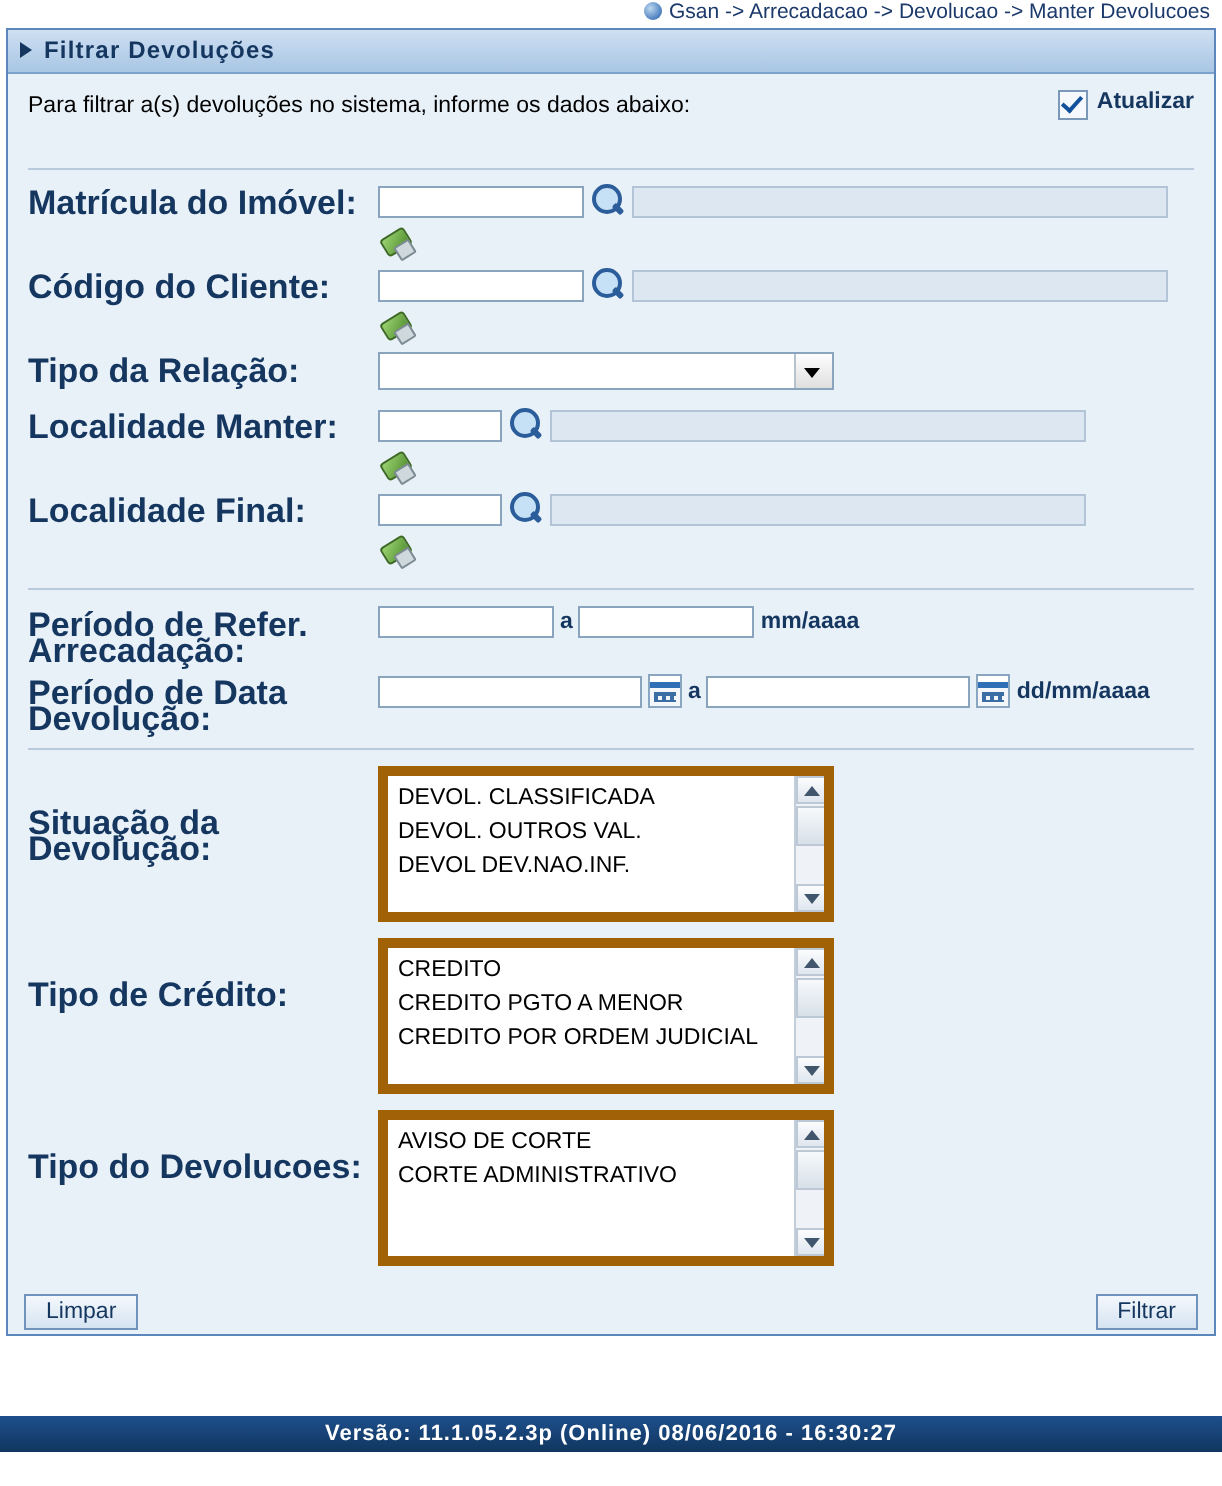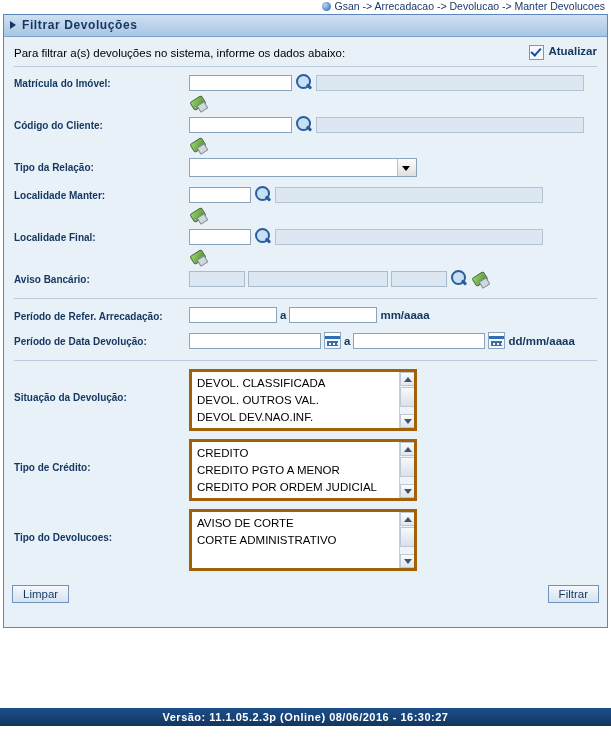--- a/index.html
+++ b/index.html
@@ -58,21 +58,21 @@
     border-bottom: 4px solid transparent;
   }
   .panel-body {
     background: #e8f0f8;
     padding: 8px 10px 6px 10px;
   }
   .intro-row {
     display: flex;
     align-items: center;
     justify-content: space-between;
-    margin-bottom: 6px;
+    margin-bottom: 24px;
   }
   .intro-text {
     font-size: 11.5px;
     color: #000;
   }
   .update-wrap {
     display: flex;
     align-items: flex-start;
     gap: 4px;
     font-weight: bold;
@@ -105,21 +105,21 @@
   }
   .frow {
     display: flex;
     align-items: flex-start;
     margin-bottom: 2px;
     min-height: 20px;
   }
   .flabel {
     width: 175px;
     flex: 0 0 175px;
-    font-size: 10px;
+    font-size: 17px;
     font-weight: bold;
     color: #14365f;
     padding-top: 3px;
     line-height: 13px;
   }
   .fctrl {
     flex: 1;
     display: flex;
     align-items: center;
     gap: 3px;
@@ -275,22 +275,22 @@
     left: 2px;
     top: 8px;
     width: 11px;
     height: 5px;
     background:
       repeating-linear-gradient(to right, #3a6ea5 0 2px, transparent 2px 4px),
       repeating-linear-gradient(to bottom, #3a6ea5 0 2px, transparent 2px 4px);
   }
   .listbox {
     width: 228px;
-    height: 62px;
-    border: 3px solid #a16207;
+    height: 78px;
+    border: 5px solid #a16207;
     background: #ffffff;
     overflow: hidden;
     position: relative;
     font-size: 11.5px;
     box-sizing: border-box;
   }
   .listbox .opts {
     padding: 3px 0 0 5px;
     line-height: 17px;
     color: #000;
@@ -338,21 +338,21 @@
   }
   .section-sep {
     height: 1px;
     background: #b9cadd;
     margin: 8px 0 8px 0;
   }
   .footer-row {
     display: flex;
     justify-content: space-between;
     align-items: center;
-    padding: 4px 8px 24px 8px;
+    padding: 4px 8px 2px 8px;
   }
   .btn {
     font-family: "Liberation Sans", sans-serif;
     font-size: 11.5px;
     color: #14365f;
     background: linear-gradient(to bottom, #f4f8fc, #d5e3f1);
     border: 1px solid #6f93bb;
     padding: 2px 10px;
     cursor: pointer;
   }
@@ -450,30 +450,20 @@
       <div class="fctrl">
         <input class="tbox w60" type="text" value="" style="">
         <span class="lupa"></span>
         <span class="desc"></span>
       </div>
     </div>
     <div class="eraser-row">
       <span class="borracha"></span>
     </div>
 
-    <div class="frow">
-      <div class="flabel">Aviso Bancário:</div>
-      <div class="fctrl">
-        <input class="tbox readonly w56" type="text" value="" style="">
-        <input class="tbox readonly w140" type="text" value="" style="">
-        <input class="tbox readonly w56" type="text" value="" style="">
-        <span class="lupa"></span>
-        <span class="borracha"></span>
-      </div>
-    </div>
 
     <div class="section-sep"></div>
 
     <div class="frow">
       <div class="flabel">Período de Refer. Arrecadação:</div>
       <div class="fctrl">
         <input class="tbox w88" type="text" value="" style="">
         <span class="inline-txt">a</span>
         <input class="tbox w88" type="text" value="" style="">
         <span class="inline-txt">mm/aaaa</span>

